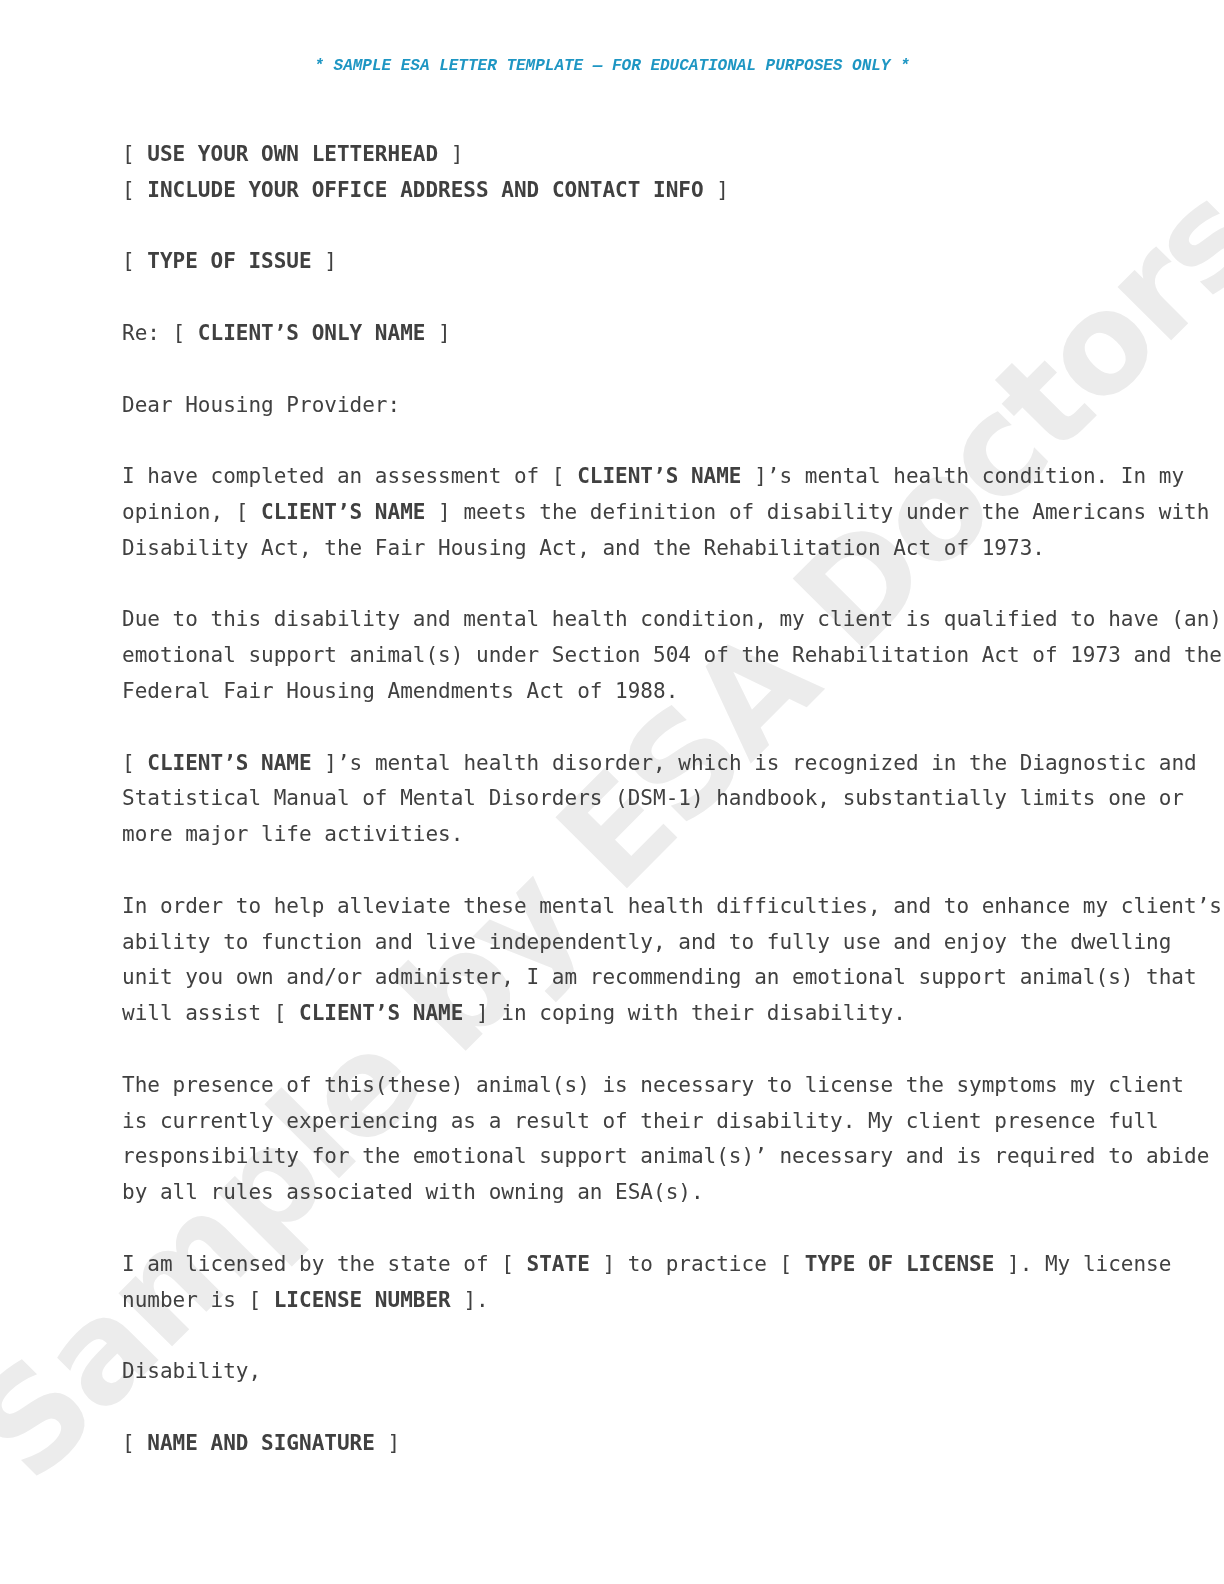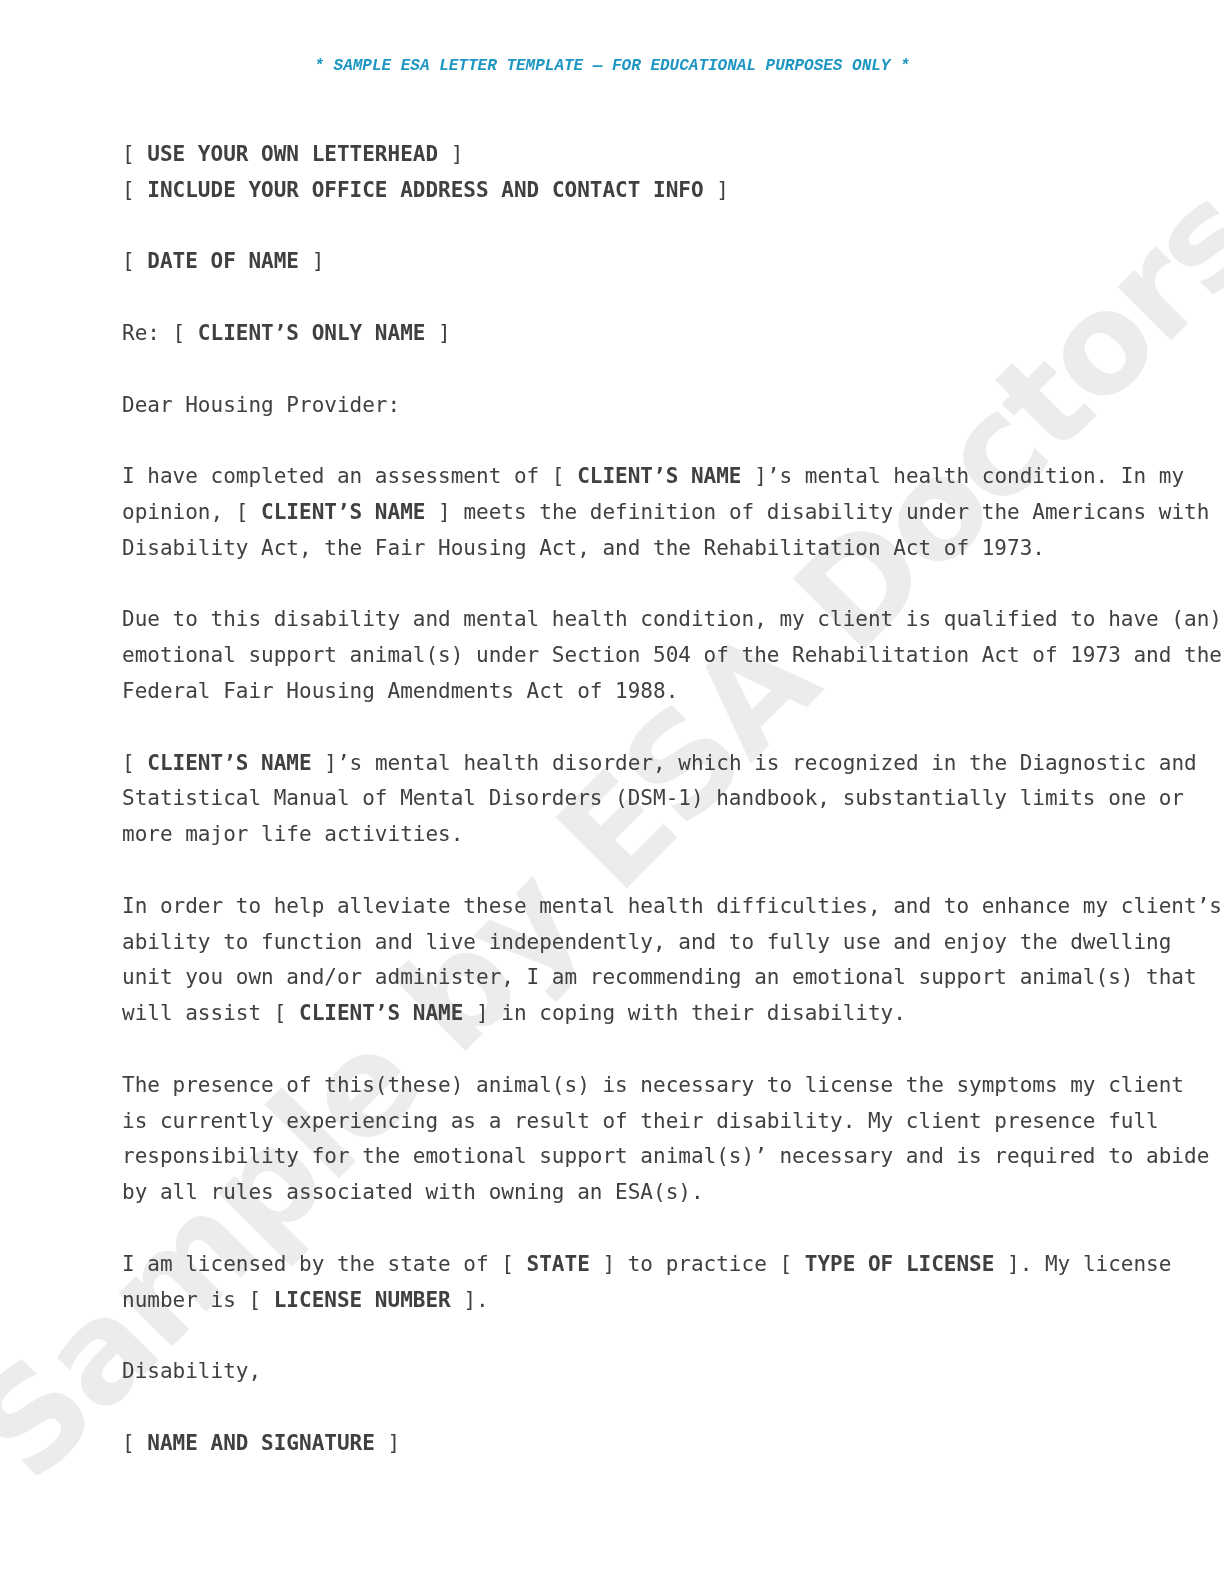--- a/index.html
+++ b/index.html
@@ -54,21 +54,21 @@
   <div class="watermark" style="color: rgb(236, 236, 236);">Sample by ESA Doctors</div>
 
   <div class="doc-header" style="color: rgb(30, 150, 195);">* SAMPLE ESA LETTER TEMPLATE — FOR EDUCATIONAL PURPOSES ONLY *</div>
 
   <div class="letter" id="letter-body">
       <div class="para">
         <div class="line"><span>[ </span><b>USE YOUR OWN LETTERHEAD</b><span> ]</span></div>
         <div class="line"><span>[ </span><b>INCLUDE YOUR OFFICE ADDRESS AND CONTACT INFO</b><span> ]</span></div>
       </div>
       <div class="para">
-        <div class="line"><span>[ </span><b>DATE OF NAME</b><span> ]</span></div>
+        <div class="line"><span>[ </span><b>TYPE OF ISSUE</b><span> ]</span></div>
       </div>
       <div class="para">
         <div class="line"><span>Re: [ </span><b>CLIENT’S ONLY NAME</b><span> ]</span></div>
       </div>
       <div class="para">
         <div class="line"><span>Dear Housing Provider:</span></div>
       </div>
       <div class="para">
         <div class="line"><span>I have completed an assessment of [ </span><b>CLIENT’S NAME</b><span> ]’s mental health condition. In my</span></div>
         <div class="line"><span>opinion, [ </span><b>CLIENT’S NAME</b><span> ] meets the definition of disability under the Americans with</span></div>

